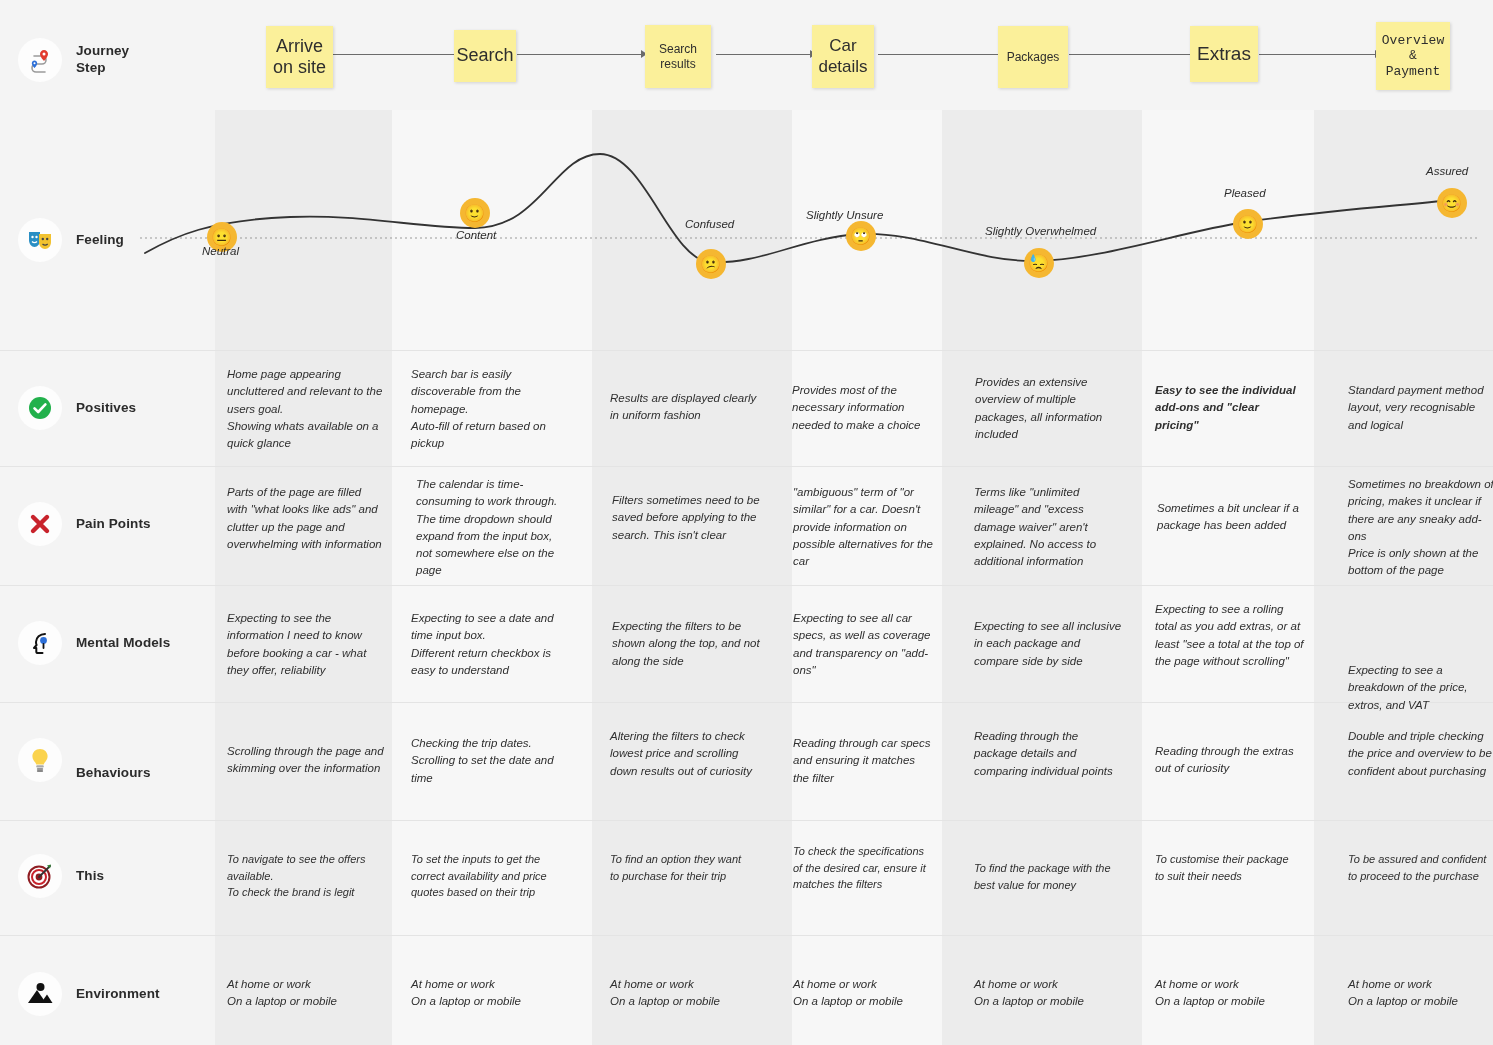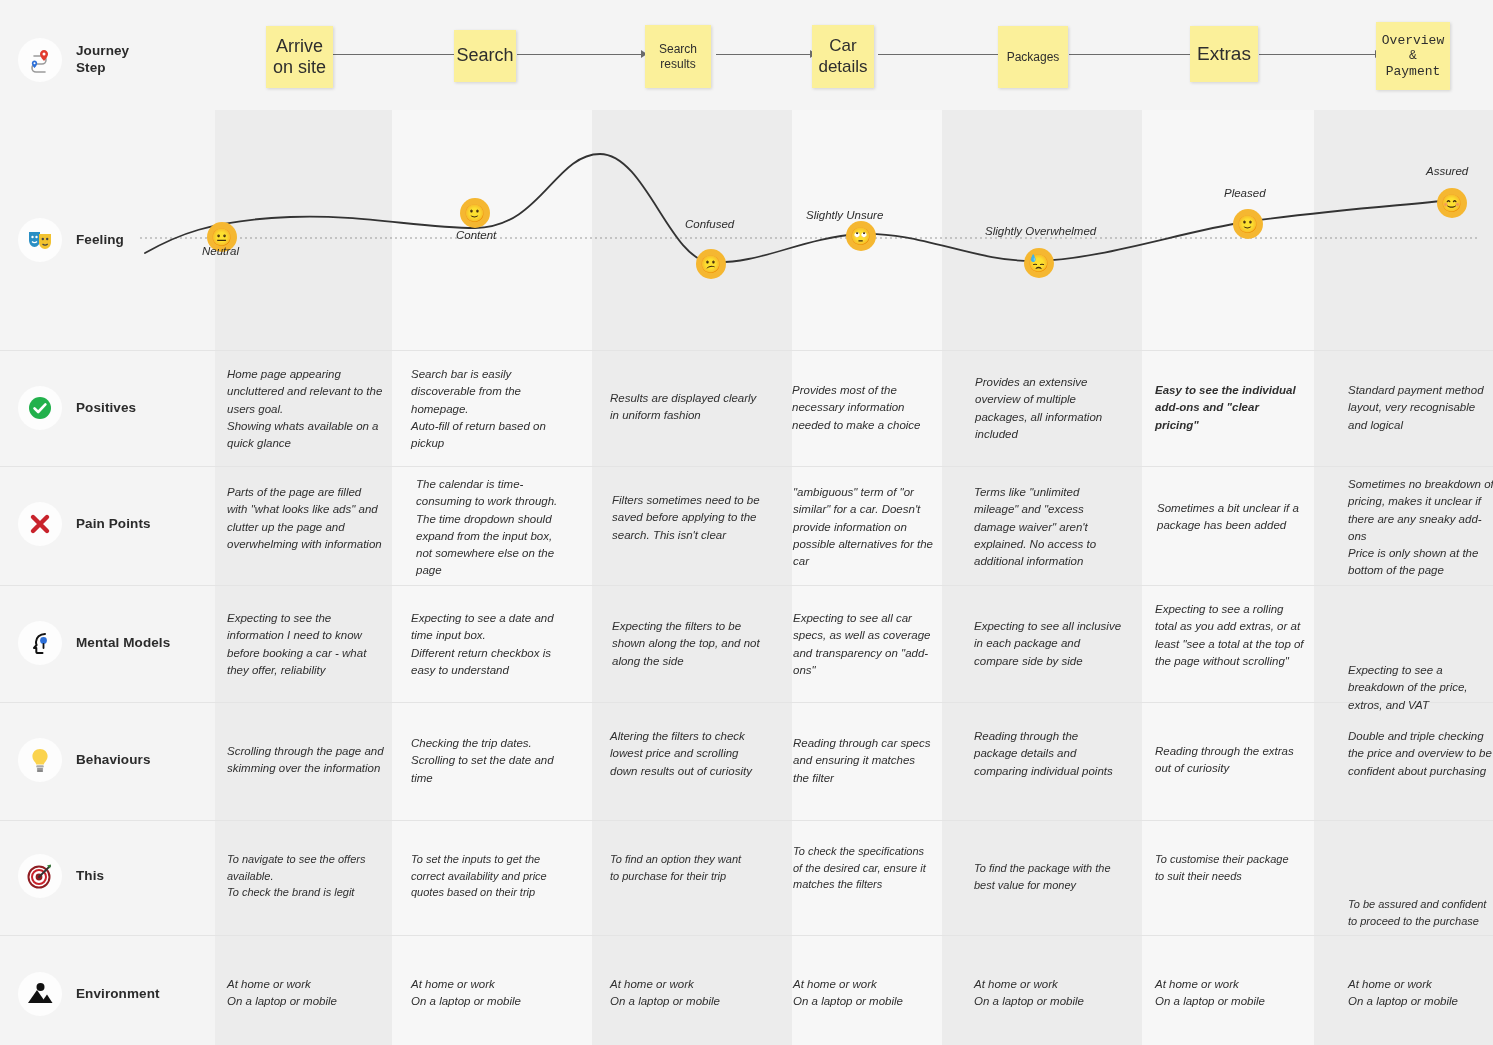--- a/index.html
+++ b/index.html
@@ -145,21 +145,21 @@
     <div class="rail-badge">
       <svg width="28" height="28" viewBox="0 0 28 28">
         <path d="M19 5c-5 0-9 3.6-9 8 0 1.8.6 3 .6 3L8 19h2.3v3.4c0 1 .7 1.6 1.7 1.6h4.5" fill="none" stroke="#111" stroke-width="2" stroke-linecap="round" stroke-linejoin="round"></path>
         <circle cx="17.5" cy="11.5" r="3.4" fill="#2d6fd8"></circle>
         <path d="M17.5 15v4" stroke="#111" stroke-width="1.8" stroke-linecap="round"></path>
       </svg>
     </div>
     <div class="rail-label">Mental Models</div>
   </div>
 
-  <div class="rail-item" style="top:738px;">
+  <div class="rail-item" style="top:738px;align-items:flex-end;">
     <div class="rail-badge">
       <svg width="26" height="28" viewBox="0 0 26 28">
         <path d="M13 3c-4.4 0-7.6 3.2-7.6 7.2 0 2.9 1.6 4.6 2.7 6 .7.9 1 1.6 1.1 2.4h7.6c.1-.8.4-1.5 1.1-2.4 1.1-1.4 2.7-3.1 2.7-6C20.6 6.2 17.4 3 13 3z" fill="#fbd34d"></path>
         <rect x="9.2" y="19.2" width="7.6" height="2.2" rx="1" fill="#aaa"></rect>
         <rect x="9.8" y="22" width="6.4" height="2" rx="1" fill="#999"></rect>
         <path d="M10.8 25h4.4" stroke="#888" stroke-width="1.8" stroke-linecap="round"></path>
       </svg>
     </div>
     <div class="rail-label">Behaviours</div>
   </div>
@@ -286,21 +286,21 @@
   <div class="cell sm" style="left:1155px; top:743px; width:148px;">Reading through the extras out of curiosity</div>
   <div class="cell sm" style="left:1348px; top:728px; width:148px;">Double and triple checking the price and overview to be confident about purchasing</div>
 
   <div class="cell xs" style="left:227px; top:851px; width:156px;">To navigate to see the offers available.
 To check the brand is legit</div>
   <div class="cell xs" style="left:411px; top:851px; width:152px;">To set the inputs to get the correct availability and price quotes based on their trip</div>
   <div class="cell xs" style="left:610px; top:851px; width:142px;">To find an option they want to purchase for their trip</div>
   <div class="cell xs" style="left:793px; top:843px; width:140px;">To check the specifications of the desired car, ensure it matches the filters</div>
   <div class="cell xs" style="left:974px; top:860px; width:145px;">To find the package with the best value for money</div>
   <div class="cell xs" style="left:1155px; top:851px; width:140px;">To customise their package to suit their needs</div>
-  <div class="cell xs" style="left:1348px; top:851px; width:142px;margin-top:45px;">To be assured and confident to proceed to the purchase</div>
+  <div class="cell xs" style="left:1348px; top:851px; width:142px;">To be assured and confident to proceed to the purchase</div>
 
   <div class="cell sm" style="left:227px; top:976px; width:160px;">At home or work
 On a laptop or mobile</div>
   <div class="cell sm" style="left:411px; top:976px; width:160px;">At home or work
 On a laptop or mobile</div>
   <div class="cell sm" style="left:610px; top:976px; width:160px;">At home or work
  On a laptop or mobile</div>
   <div class="cell sm" style="left:793px; top:976px; width:160px;">At home or work
 On a laptop or mobile</div>
   <div class="cell sm" style="left:974px; top:976px; width:160px;">At home or work

